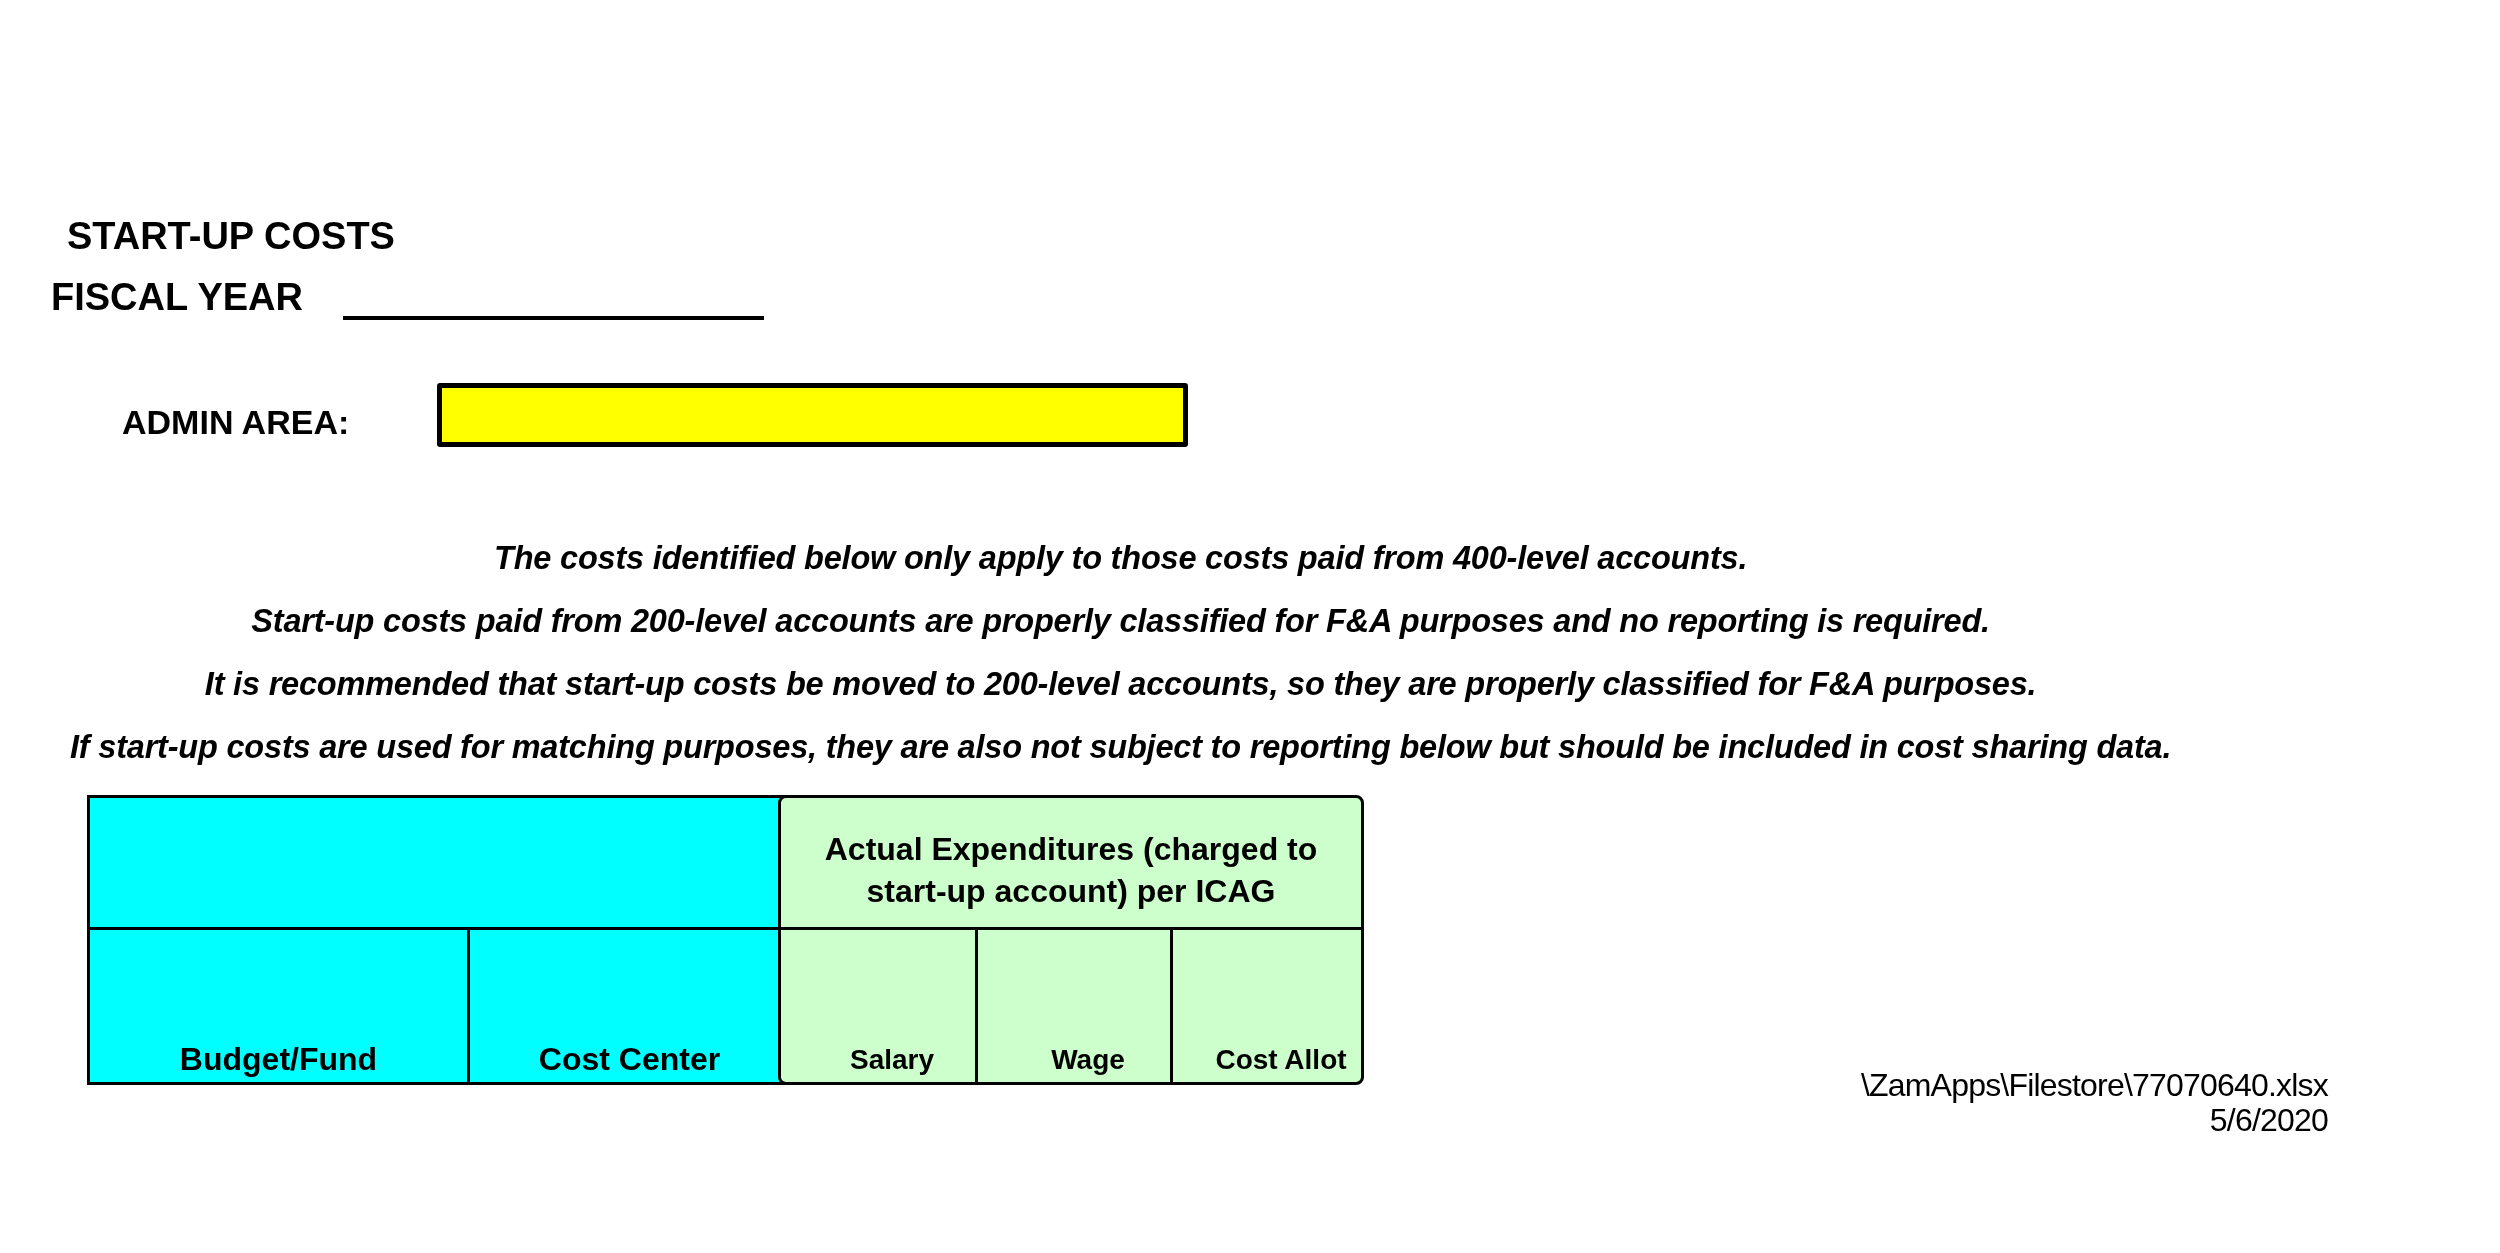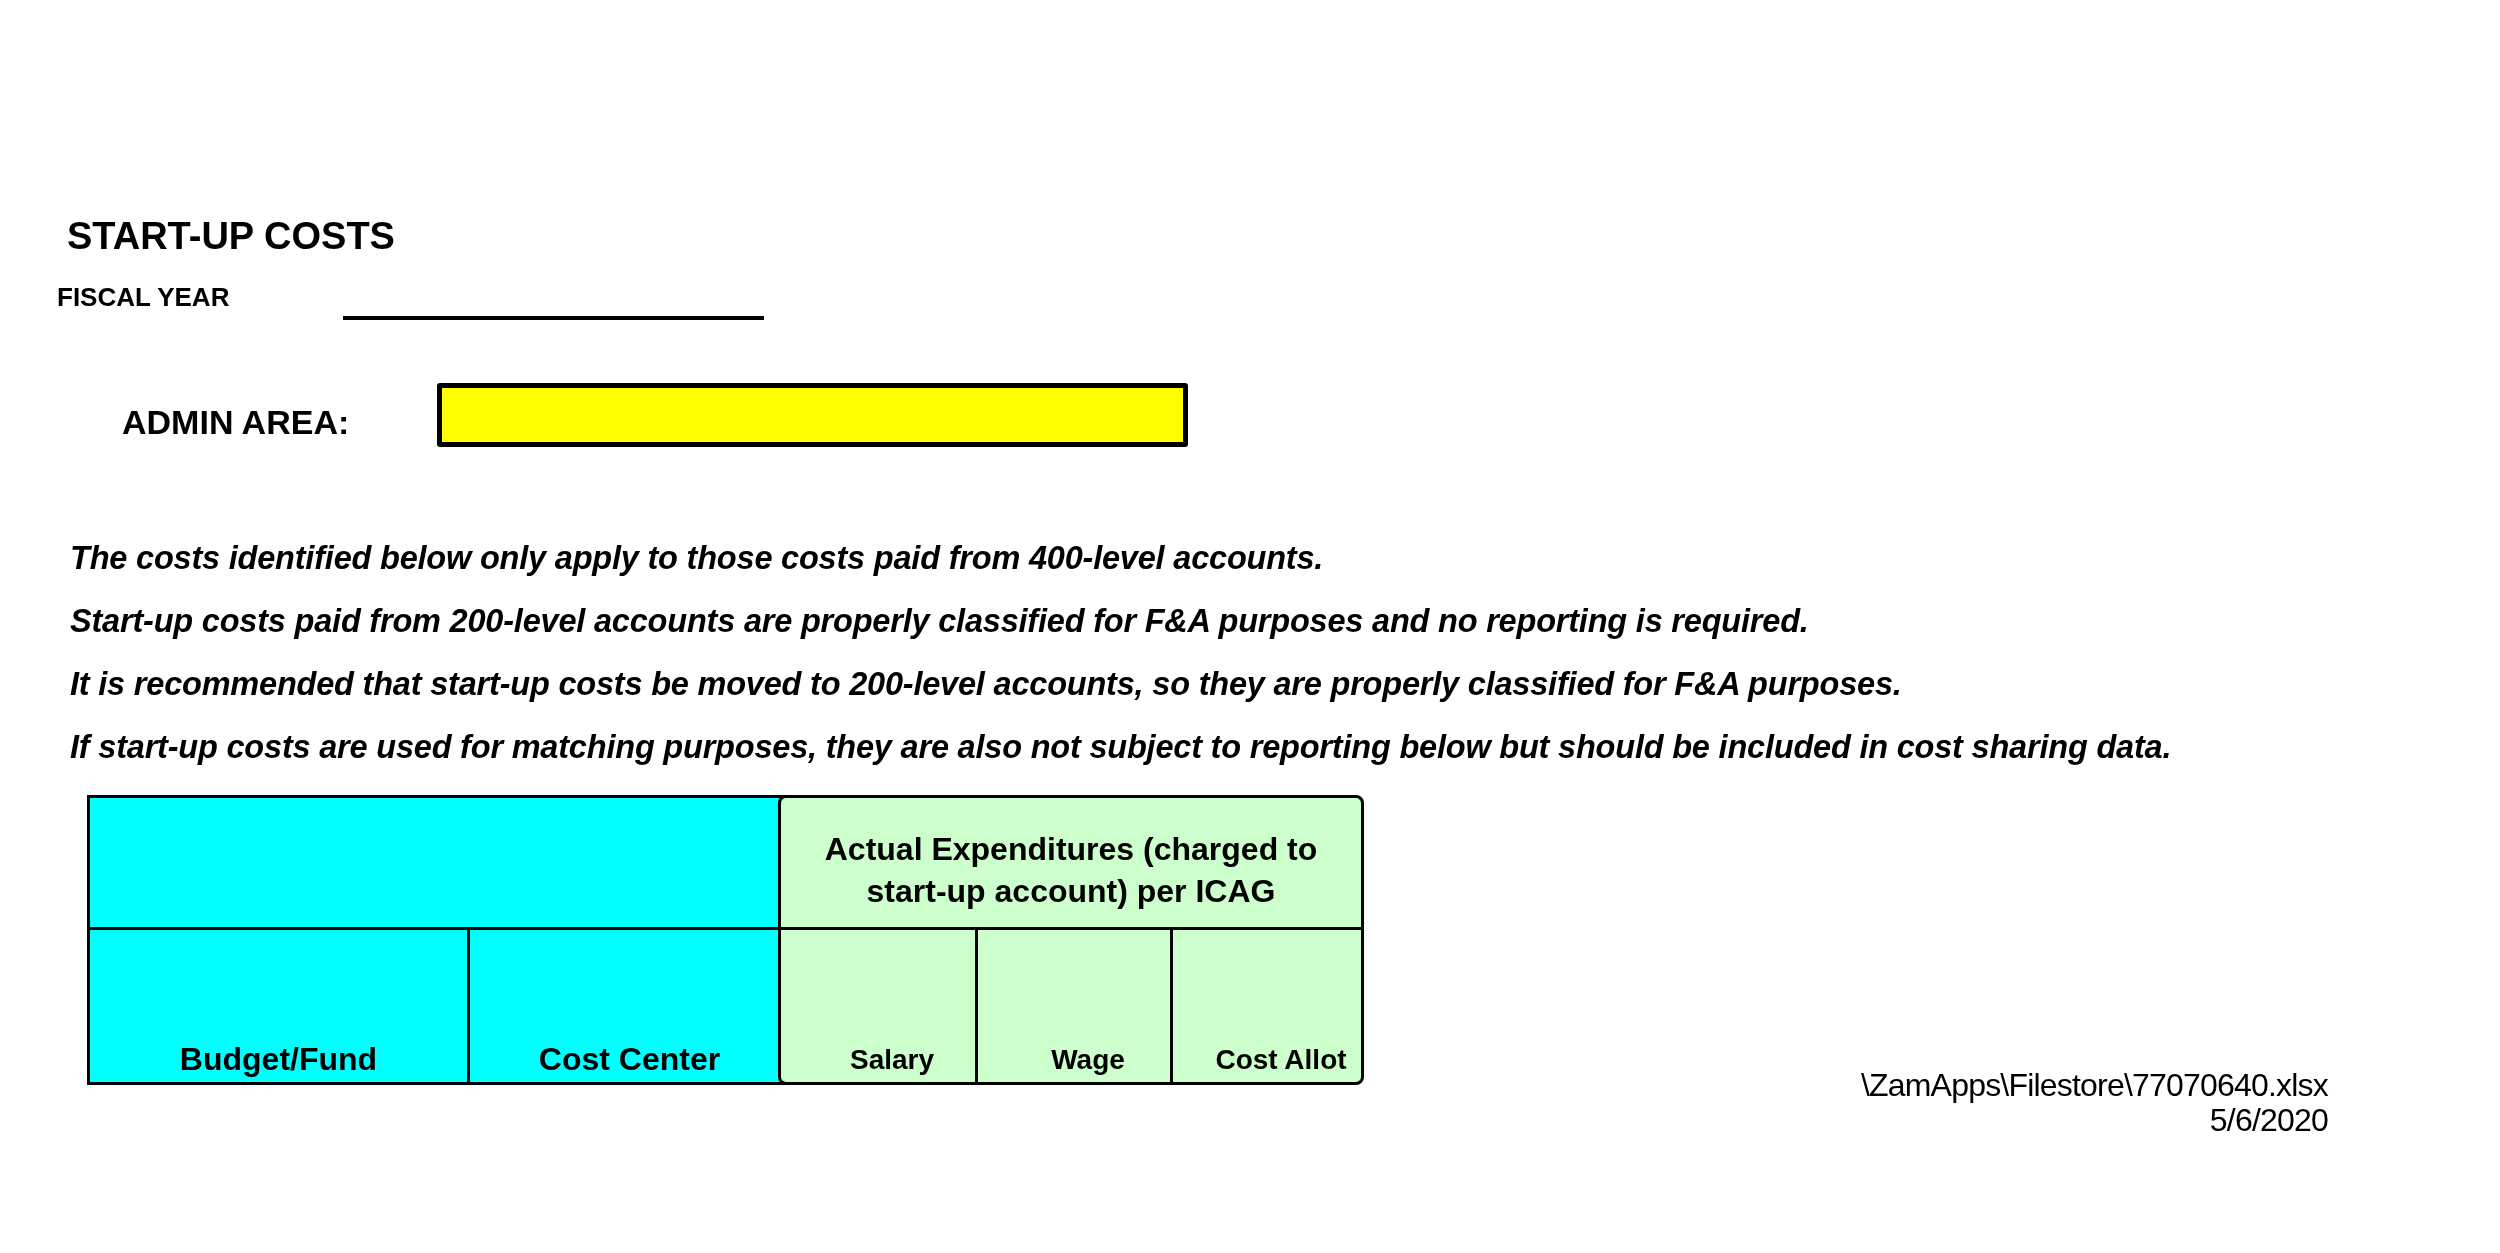--- a/index.html
+++ b/index.html
@@ -19,23 +19,23 @@
 
     .title {
       left: 67px;
       top: 214px;
       font-size: 38px;
       font-weight: bold;
       line-height: 44px;
       white-space: nowrap;
     }
     .fiscal {
-      left: 57px;
+      left: 51px;
       top: 275px;
-      font-size: 26px;
+      font-size: 38px;
       font-weight: bold;
       line-height: 44px;
       white-space: nowrap;
       text-align: right;
     }
     .fiscal-line {
       left: 343px;
       top: 316px;
       width: 421px;
       height: 4px;
@@ -65,20 +65,21 @@
       font-weight: bold;
       box-sizing: content-box;
     }
 
     .notes {
       left: 70px;
       top: 527px;
       margin: 0;
       padding: 0;
       list-style: none;
+      text-align: center;
     }
     .notes li {
       font-size: 32.5px;
       font-weight: bold;
       font-style: italic;
       line-height: 63px;
       height: 63px;
       white-space: nowrap;
       letter-spacing: -0.2px;
     }

